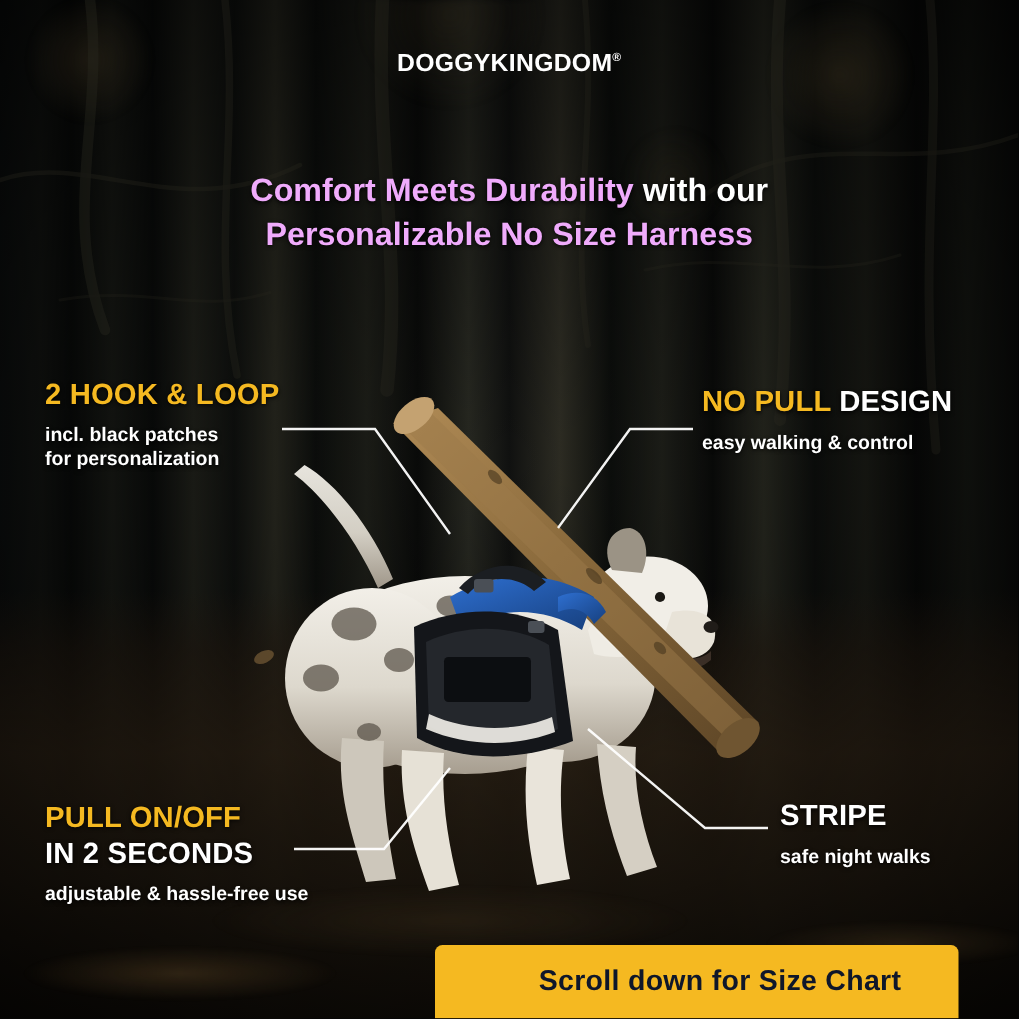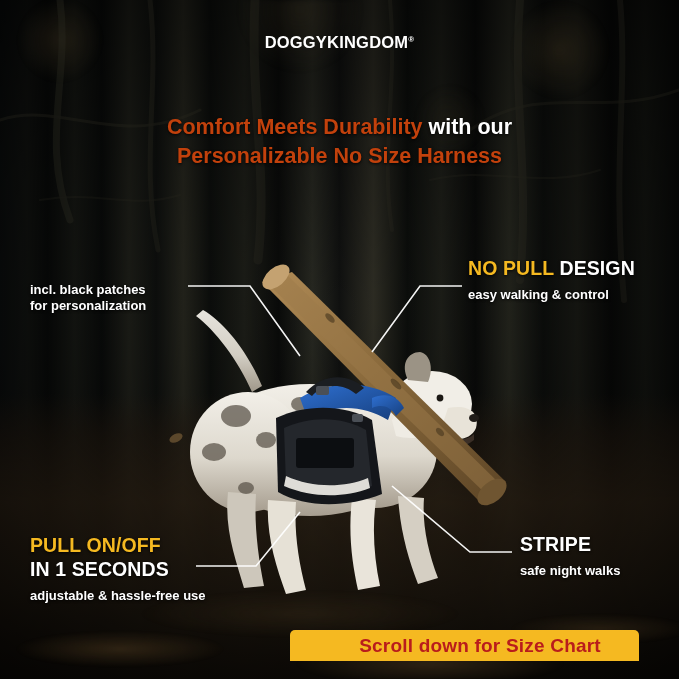--- a/index.html
+++ b/index.html
@@ -92,21 +92,21 @@
   .headline {
     position: absolute;
     top: 113px; left: 0; right: 0;
     text-align: center;
     font-size: 21.5px;
     font-weight: bold;
     line-height: 1.35;
     color: #ffffff;
     text-shadow: 0 1px 3px rgba(0,0,0,0.85);
   }
-  .headline .y { color: #c2410c; }
+  .headline .y { color: #f0abfc; }
 
   .feature { position: absolute; }
   .feature .f-title {
     font-size: 19.5px;
     font-weight: bold;
     line-height: 1.22;
     color: #ffffff;
     text-shadow: 0 1px 3px rgba(0,0,0,0.9);
     letter-spacing: 0.1px;
   }
@@ -125,27 +125,27 @@
   .f-bl { top: 534px; left: 30px; width: 250px; }
   .f-br { top: 509px; left: 520px; width: 150px; }
 
   .leader { position: absolute; inset: 0; pointer-events: none; }
 
   .cta {
     position: absolute;
     left: 290px;
     top: 630px;
     width: 349px;
-    height: 31px;
+    height: 49px;
     background: #f5b921;
     border-radius: 5px 5px 0 0;
     display: flex;
     align-items: center;
     justify-content: center;
-    color: #b91c1c;
+    color: #0f172a;
     font-size: 19px;
     font-weight: bold;
     letter-spacing: 0.2px;
     cursor: pointer;
     padding-left: 31px;
   }
 </style>
 </head>
 <body>
 
@@ -277,37 +277,37 @@
 
   <div class="headline">
     <div>
       <span class="y">Comfort Meets Durability</span><span> with our</span>
     </div>
     <div class="y">Personalizable No Size Harness</div>
   </div>
 
   <div class="feature f-tl">
     <div class="f-title">
-      <br>
+      <span class="y">2 HOOK &amp; LOOP</span><br>
     </div>
     <div class="f-sub" style="white-space: pre-line;">incl. black patches
 for personalization</div>
   </div>
 
   <div class="feature f-tr">
     <div class="f-title">
       <span class="y">NO PULL</span><span> DESIGN</span>
     </div>
     <div class="f-sub">easy walking &amp; control</div>
   </div>
 
   <div class="feature f-bl">
     <div class="f-title">
       <span class="y">PULL ON/OFF</span><br>
-      <span>IN 1 SECONDS</span>
+      <span>IN 2 SECONDS</span>
     </div>
     <div class="f-sub">adjustable &amp; hassle-free use</div>
   </div>
 
   <div class="feature f-br">
     <div class="f-title">
       <br>
       <span>STRIPE</span>
     </div>
     <div class="f-sub">safe night walks</div>

